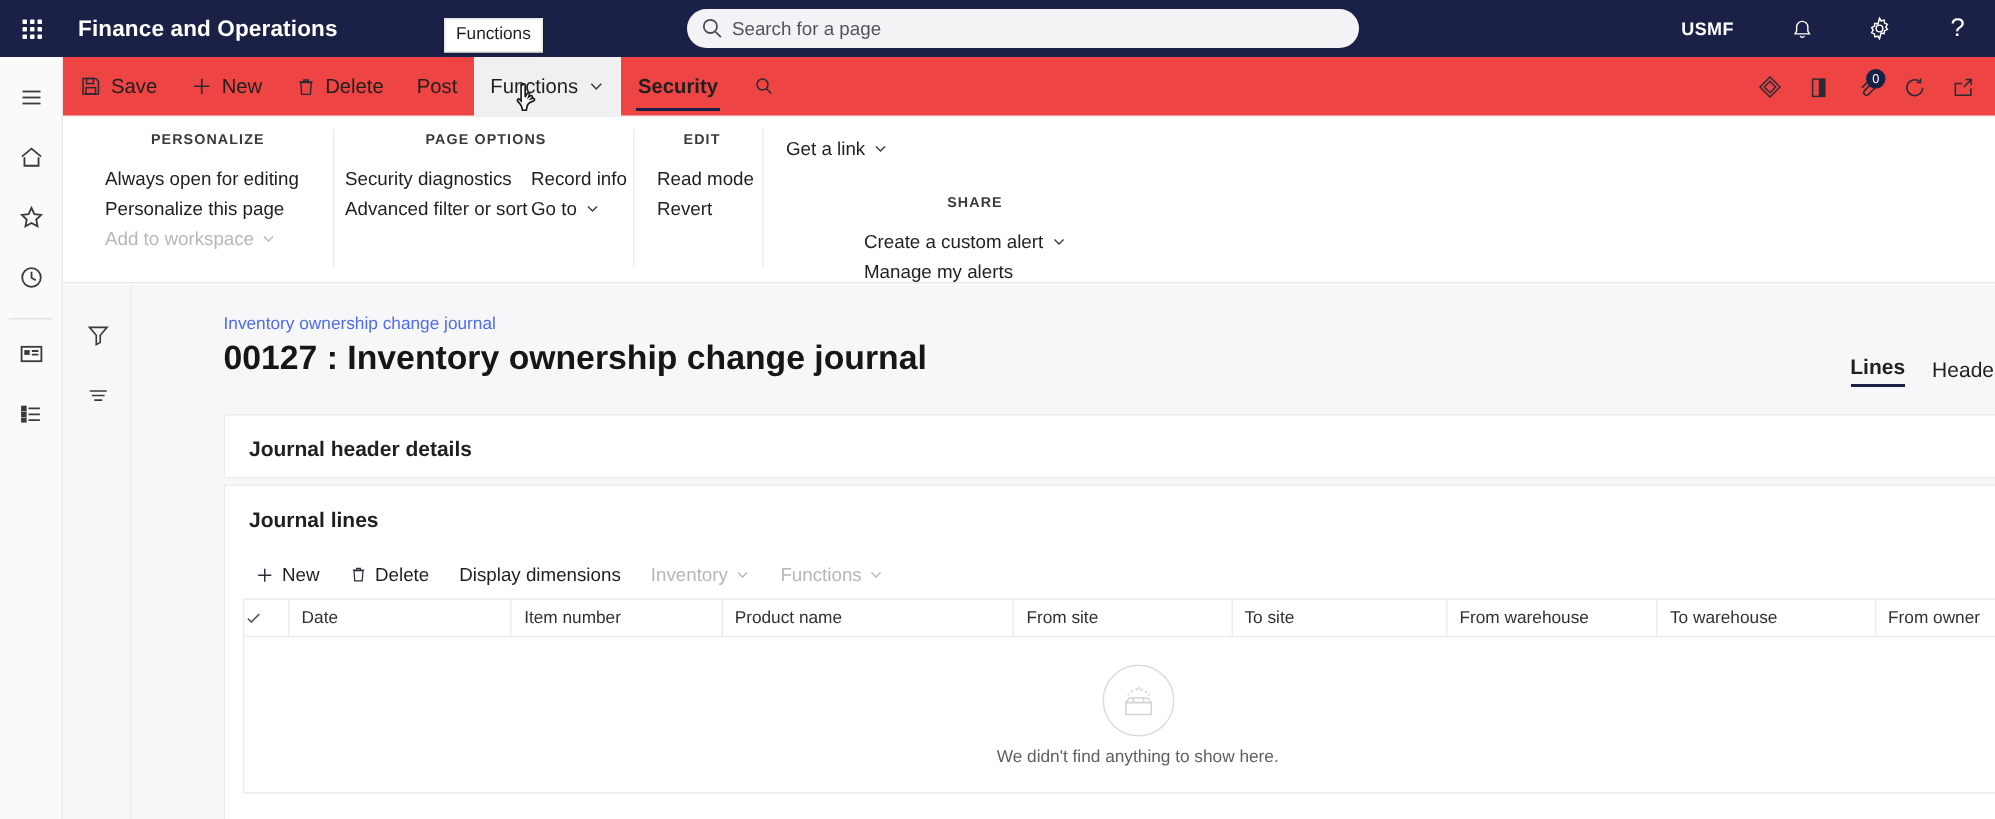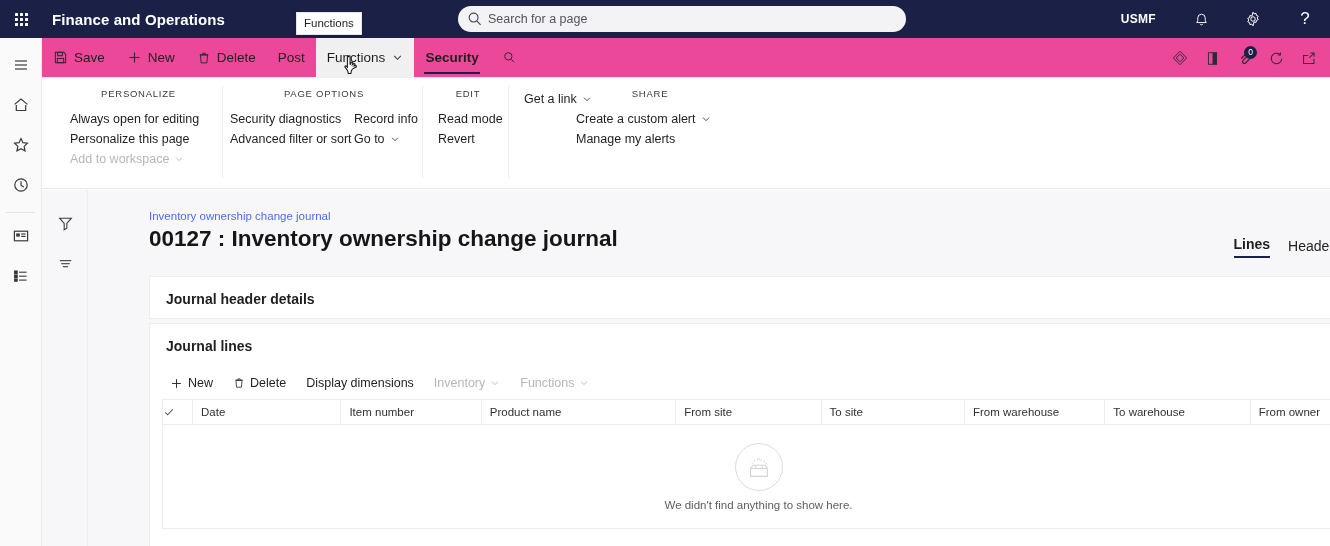--- a/index.html
+++ b/index.html
@@ -68,21 +68,21 @@
     width: 42px; height: 34px; margin-top: 6px;
     display: flex; align-items: center; justify-content: center;
     color: #3b3a39; cursor: pointer;
   }
   .rail-item:first-child { margin-top: 10px; }
   .rail-divider { height: 1px; background: #e6e4e2; margin: 10px 6px 4px 6px; }
 
   
   .cmdbar {
     position: absolute; left: 42px; top: 38px; width: 1288px; height: 40px;
-    background: #ec4899; border-bottom: 1px solid #f1f1f1;
+    background: #ef4444; border-bottom: 1px solid #f1f1f1;
     display: flex; align-items: center;
   }
   .cmd {
     display: flex; align-items: center; height: 40px; padding: 0 11px;
     font-size: 13.5px; color: #201f1e; cursor: pointer; position: relative;
     white-space: nowrap; gap: 6px;
   }
   .cmd .gl { display: inline-flex; align-items: center; color: #2b2b35; }
   .cmd.active-tab { font-weight: bold; }
   .cmd.active-tab::after {
@@ -109,21 +109,21 @@
     font-size: 8.5px; line-height: 13px; text-align: center; padding: 0 2px;
   }
 
   
   .ribbon {
     position: absolute; left: 42px; top: 79px; width: 1288px; height: 110px;
     background: #ffffff; border-bottom: 1px solid #e8e8e8;
   }
   .rgroup { position: absolute; top: 0; height: 100px; }
   .rgroup .rtitle {
-    font-size: 9.5px; font-weight: normal; letter-spacing: 0.75px;
+    font-size: 9.5px; font-weight: bold; letter-spacing: 0.75px;
     color: #3b3a39; text-align: center; margin-top: 9px;
   }
   .rcols { display: flex; margin-top: 10px; }
   .rcol { display: flex; flex-direction: column; }
   .ritem {
     font-size: 12.5px; color: #201f1e; line-height: 20px; padding: 0 2px;
     white-space: nowrap; cursor: pointer; display: flex; align-items: center; gap: 5px;
   }
   .ritem.disabled { color: #b7b7b7; cursor: default; }
   .rsep {
@@ -484,21 +484,21 @@
             <span>
               <svg width="10" height="10" viewBox="0 0 12 12" fill="none" stroke="#3b3a39" stroke-width="1.1">
                   <path d="M2.4 4.4L6 8l3.6-3.6"></path>
                 </svg>
             </span>
           </div>
         </div>
       </div>
     </div>
 
-    <div class="rgroup" style="left:518px;width:180px;">
+    <div class="rgroup" style="left:518px;width:180px;margin-top:42px;">
       <div class="rtitle">SHARE</div>
       <div class="rcols">
         <div class="rcol" style="padding-left:14px;">
           <div class="ritem">
             <span>Create a custom alert</span>
             <span>
               <svg width="10" height="10" viewBox="0 0 12 12" fill="none" stroke="#3b3a39" stroke-width="1.1">
                   <path d="M2.4 4.4L6 8l3.6-3.6"></path>
                 </svg>
             </span>

